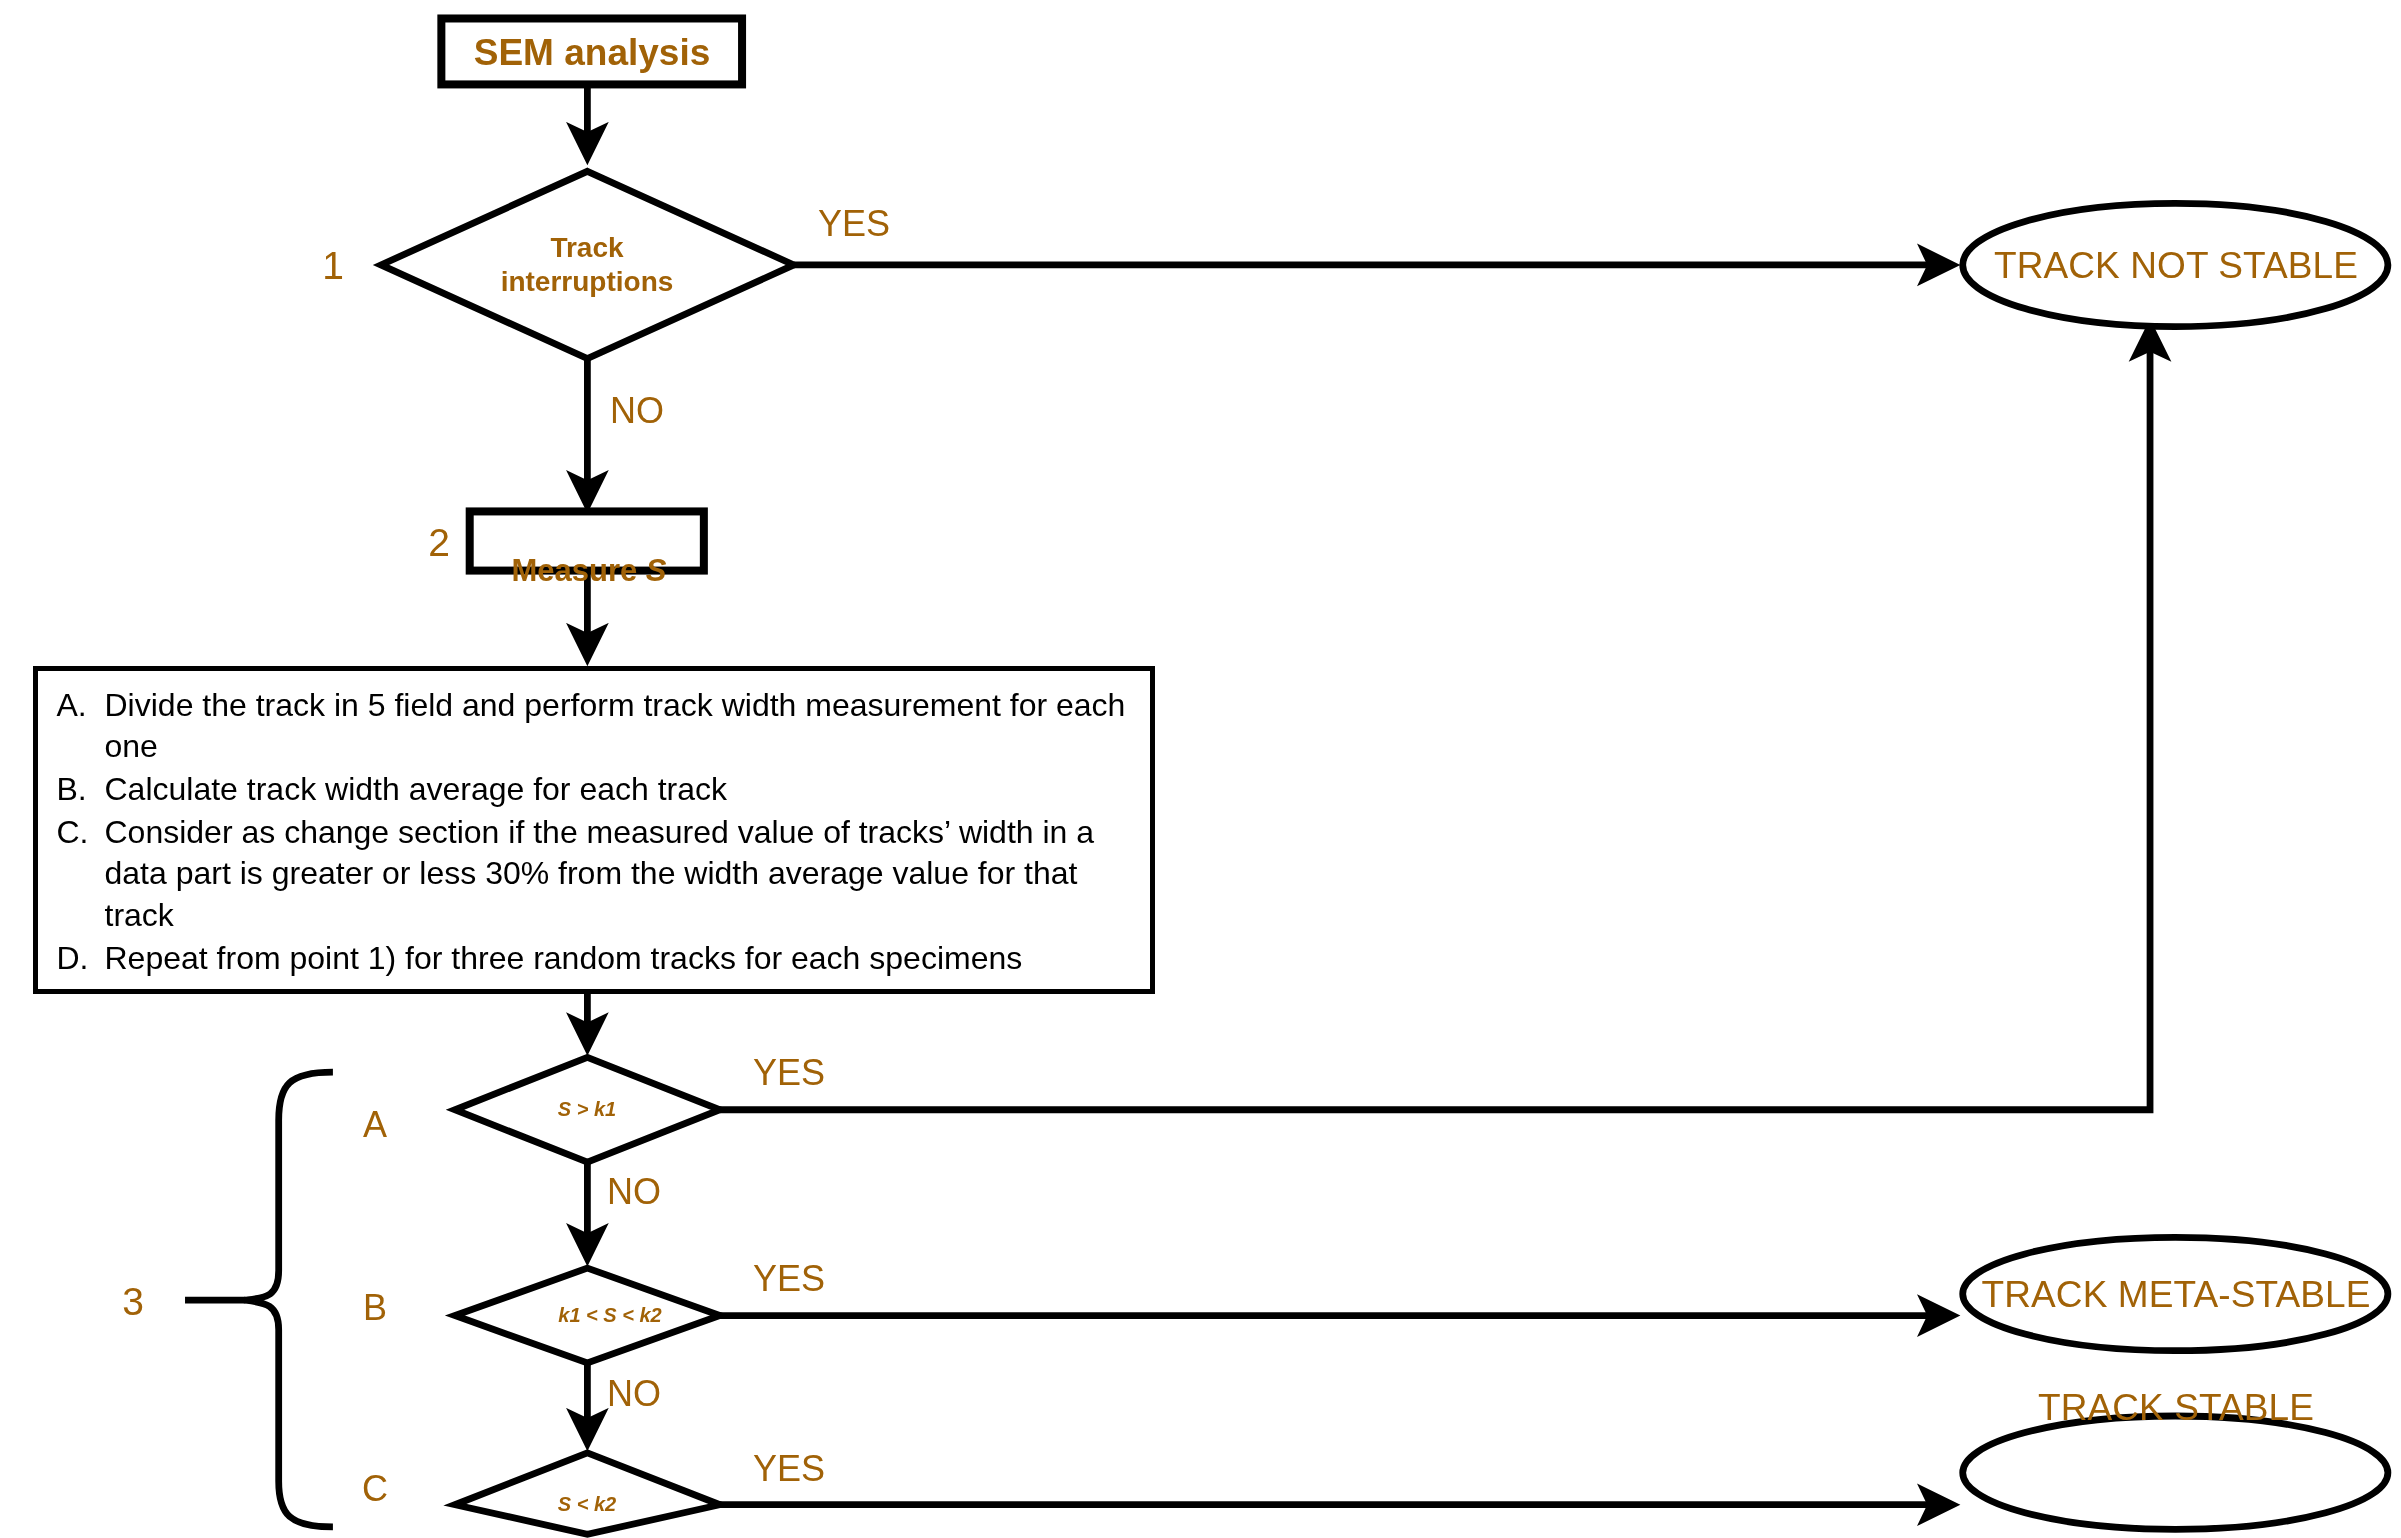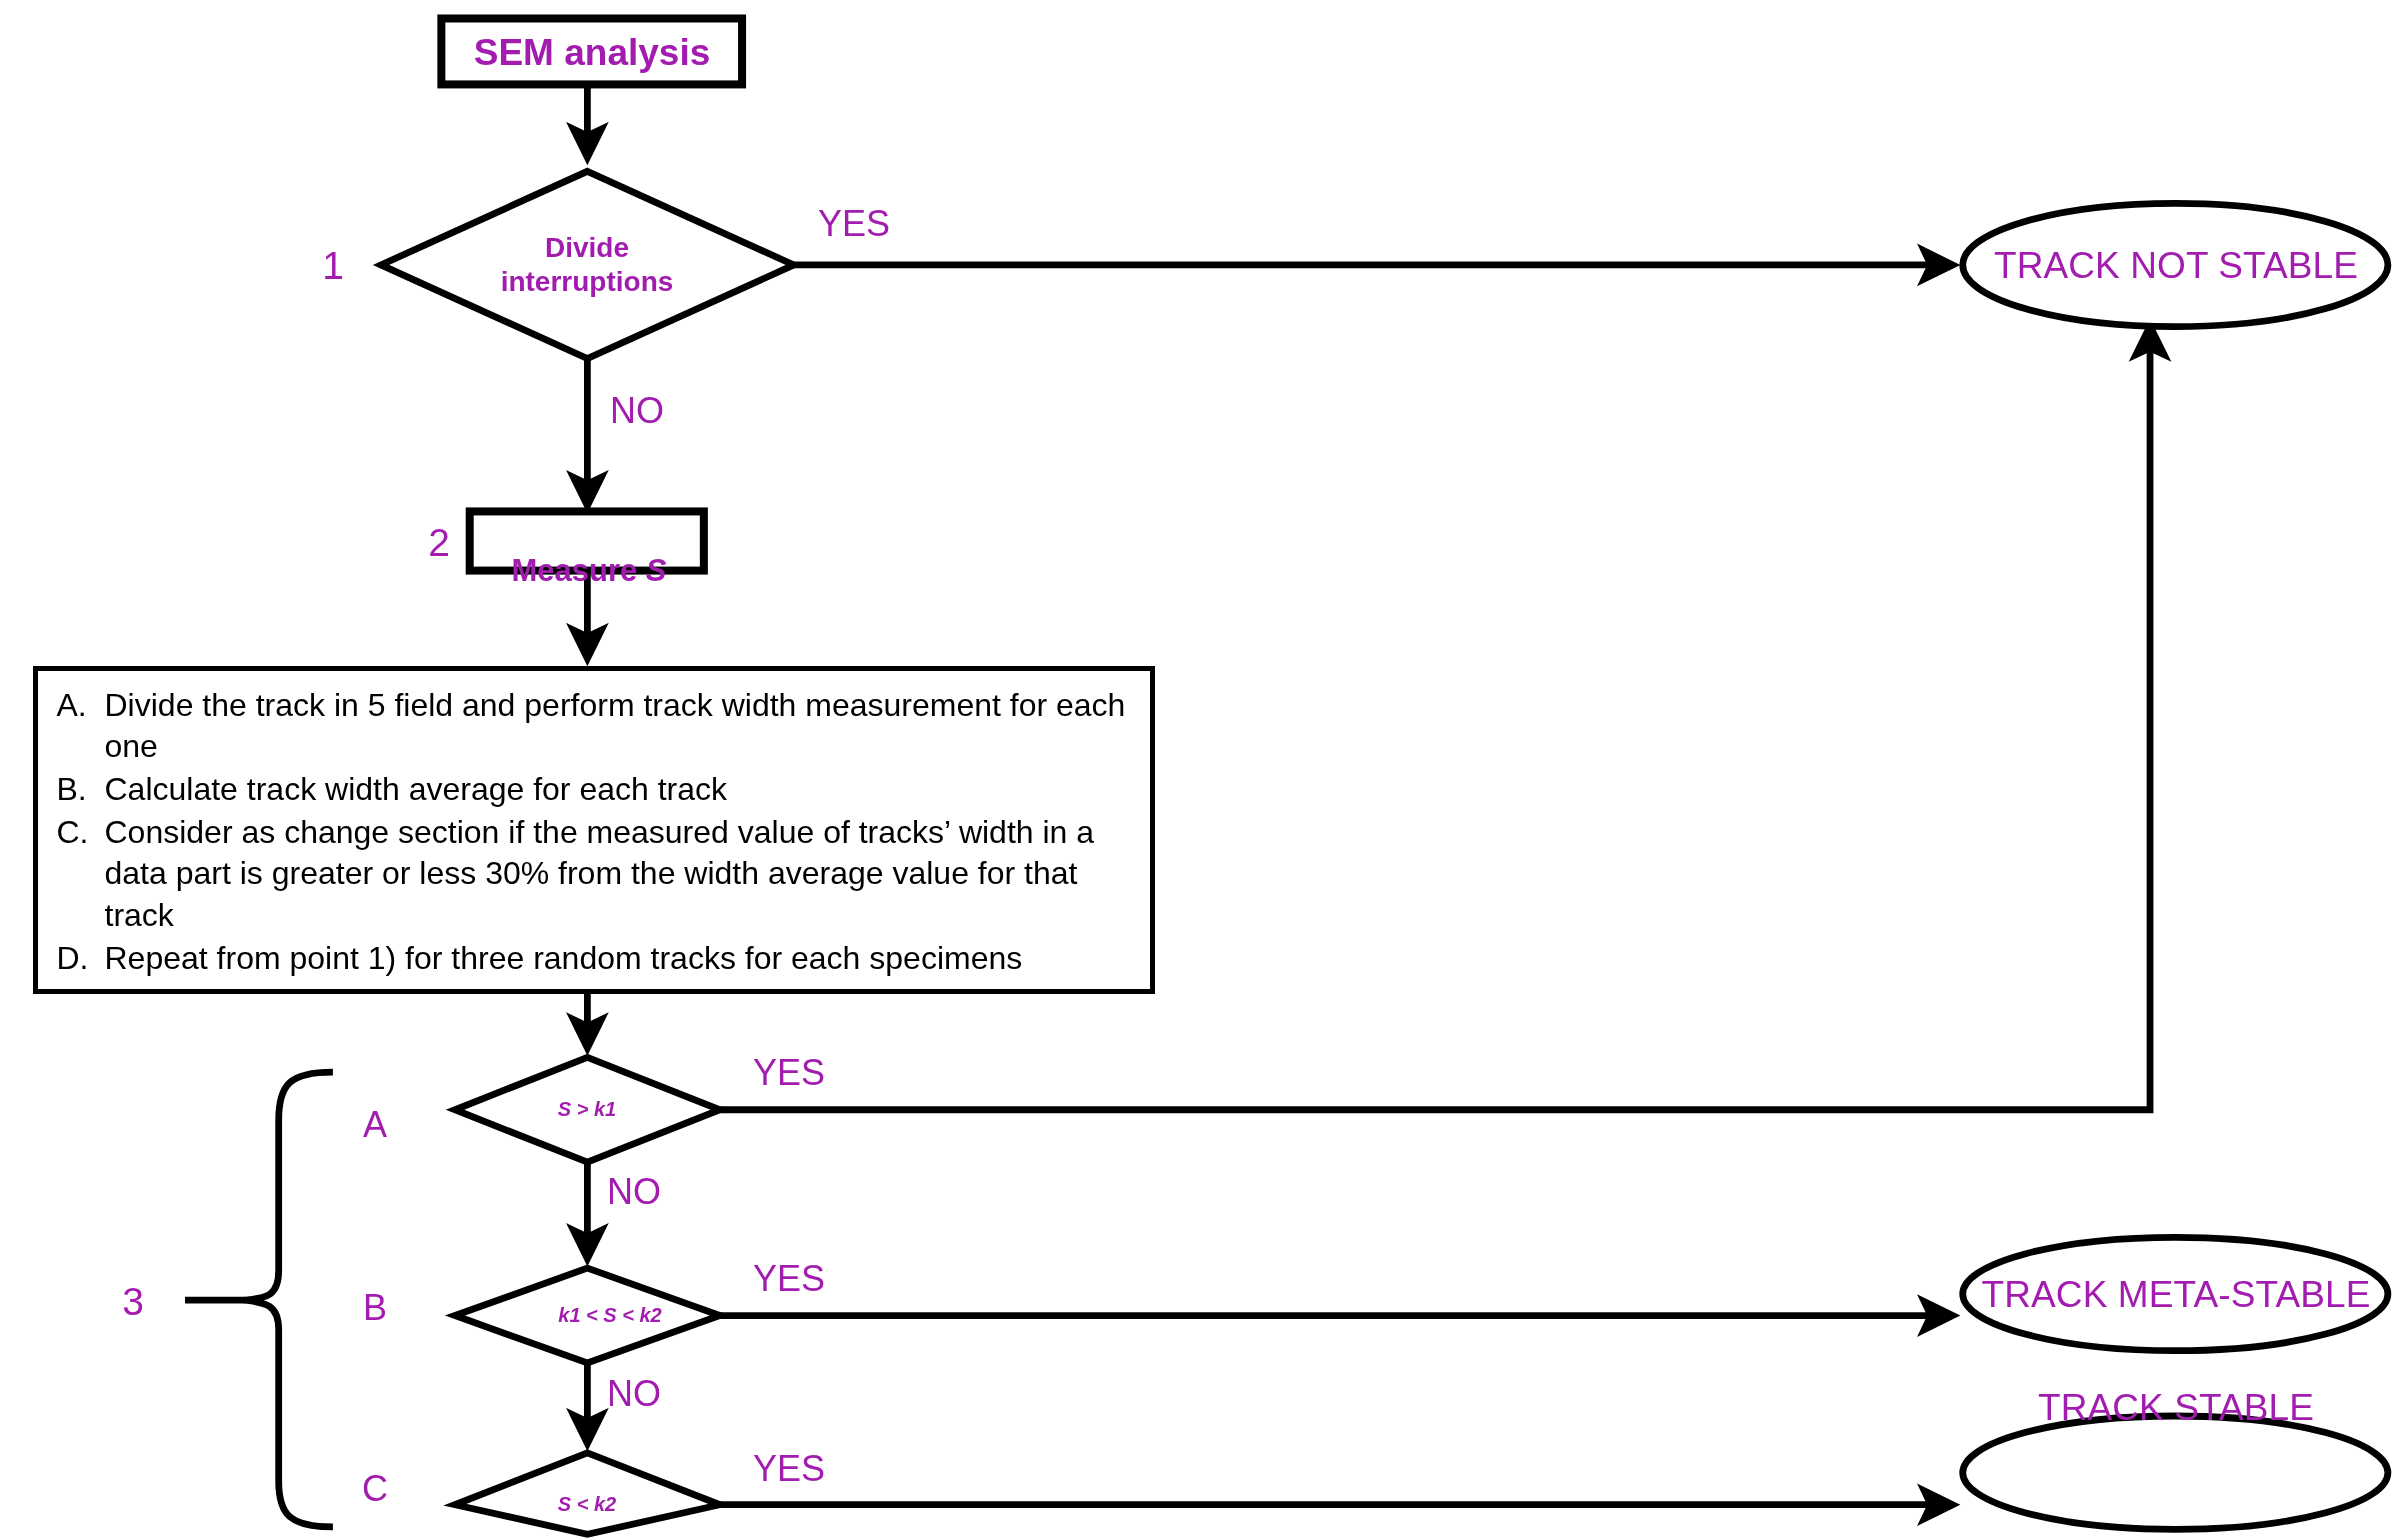--- a/index.html
+++ b/index.html
@@ -47,21 +47,21 @@
   .brace {
     fill: none;
     stroke: #000000;
     stroke-width: 11;
     stroke-linecap: butt;
     stroke-linejoin: round;
   }
   
   .lbl {
     position: absolute;
-    color: #a21caf;
+    color: #a16207;
     white-space: nowrap;
     line-height: 1;
   }
   .ctr {
     transform: translate(-50%, -50%);
   }
   .t-start-box {
     font-size: 37px;
     font-weight: bold;
   }
@@ -190,21 +190,21 @@
              L 452 2404
              C 452 2458, 470 2478, 540 2478"></path>
     <path class="brace" d="M 398 2110 L 300 2110"></path>
   </svg>
 
   <div class="lbl ctr t-start-box" style="left:592px; top:52px;">SEM analysis</div>
 
   <div class="lbl ctr t-step-num" style="left:333px; top:265px;">1</div>
 
   <div class="lbl ctr t-diamond-top" style="left:587px; top:265px; width:203px;">
-    <div>Divide</div>
+    <div>Track</div>
     <div>interruptions</div>
   </div>
 
   <div class="lbl t-edge" style="left:818px; top:206px;">YES</div>
 
   <div class="lbl t-edge" style="left:610px; top:393px;">NO</div>
 
   <div class="lbl ctr t-step-num" style="left:439px; top:542px;">2</div>
 
   <div class="lbl ctr t-measure" style="left:589px; top:542px;margin-top:28px;"><span>Measure </span><i>S</i></div>

